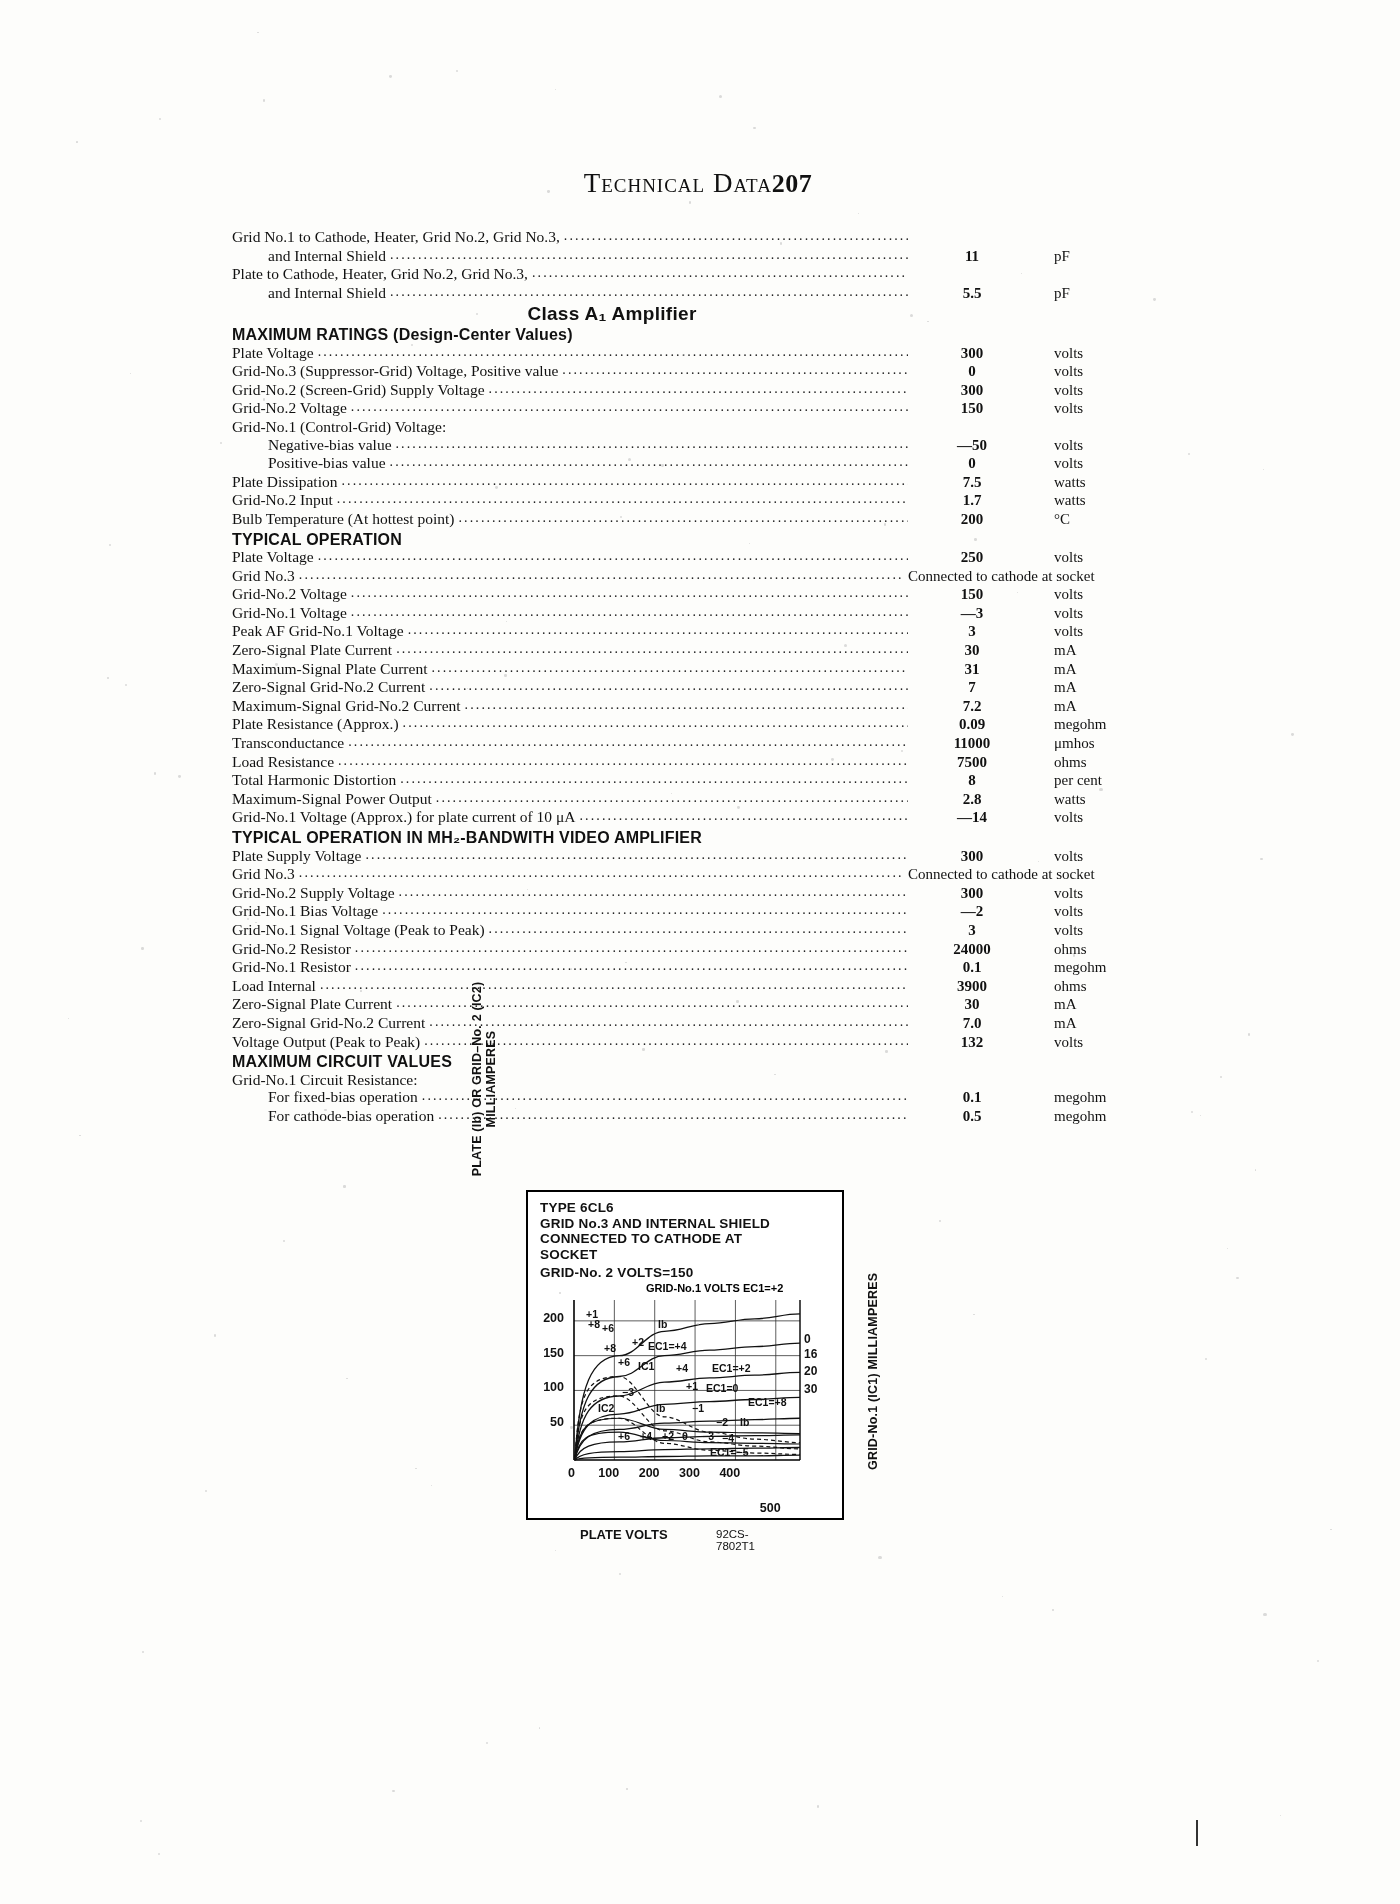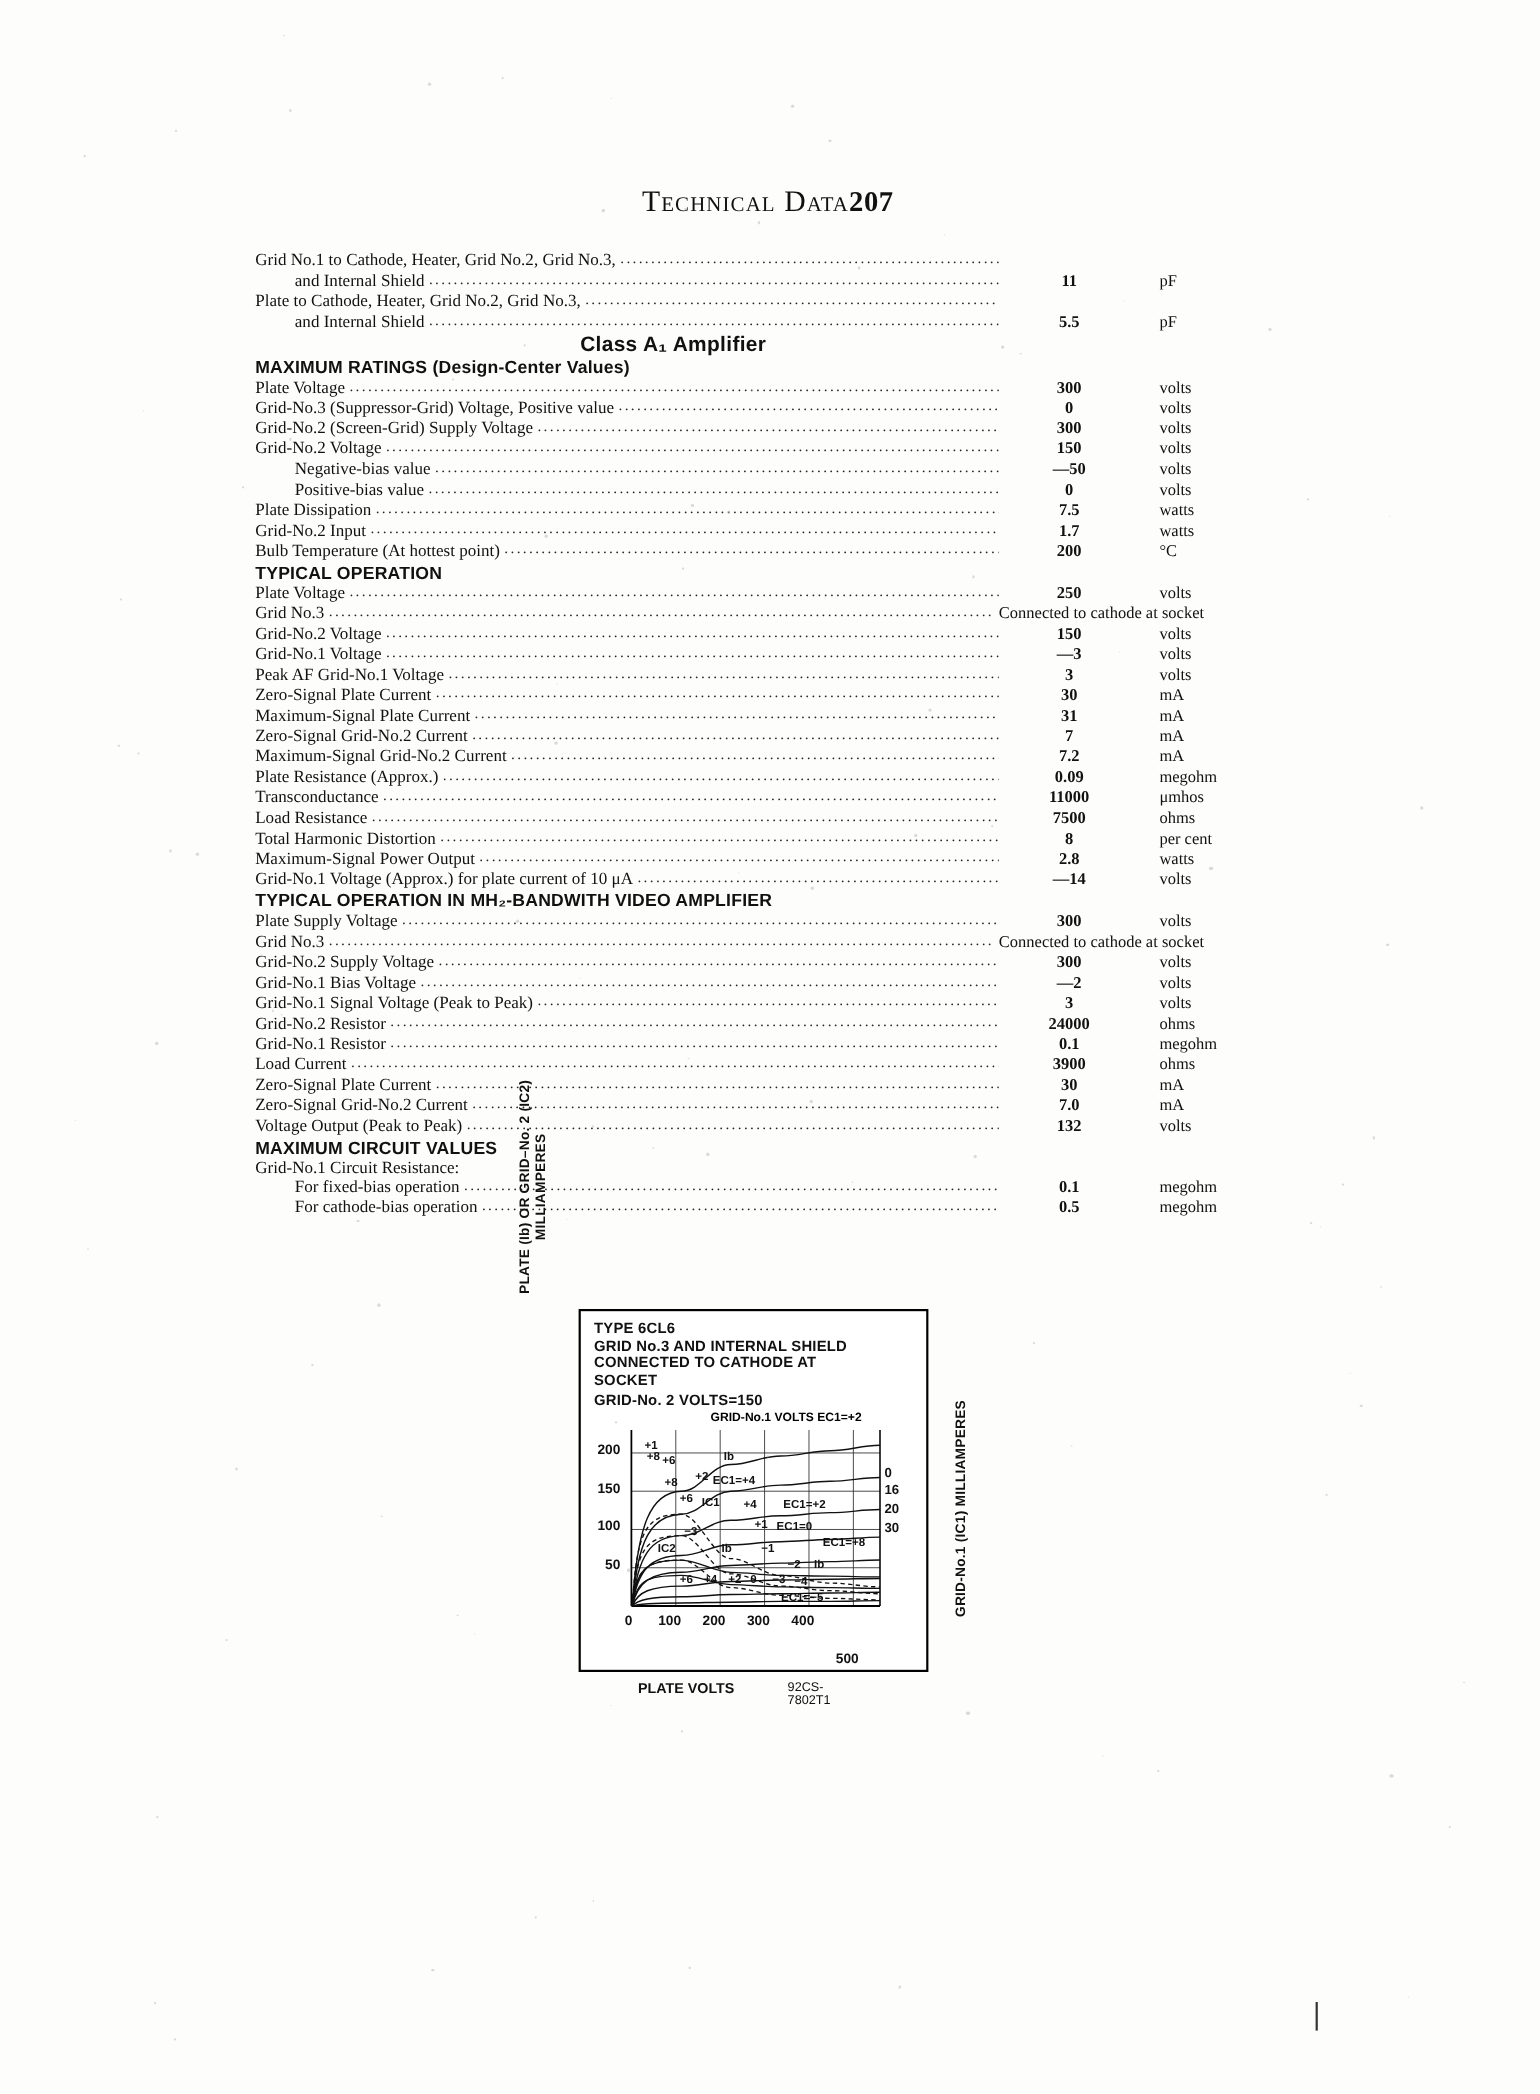--- a/index.html
+++ b/index.html
@@ -297,20 +297,26 @@
         <span class="dots">........................................................................................................................................................................................................</span>
         <span class="val">300</span>
         <span class="unit">volts</span>
       </div>
       <div class="row">
         <span class="lbl">Grid-No.2 Voltage</span>
         <span class="dots">........................................................................................................................................................................................................</span>
         <span class="val">150</span>
         <span class="unit">volts</span>
       </div>
+      <div class="row">
+        <span class="lbl">Grid-No.1 (Control-Grid) Voltage:</span>
+        <span class="dots"></span>
+        <span class="val"></span>
+        <span class="unit"></span>
+      </div>
       <div class="row indent1">
         <span class="lbl">Negative-bias  value</span>
         <span class="dots">........................................................................................................................................................................................................</span>
         <span class="val">—50</span>
         <span class="unit">volts</span>
       </div>
       <div class="row indent1">
         <span class="lbl">Positive-bias  value</span>
         <span class="dots">........................................................................................................................................................................................................</span>
         <span class="val">0</span>
@@ -462,21 +468,21 @@
         <span class="val">24000</span>
         <span class="unit">ohms</span>
       </div>
       <div class="row">
         <span class="lbl">Grid-No.1 Resistor</span>
         <span class="dots">........................................................................................................................................................................................................</span>
         <span class="val">0.1</span>
         <span class="unit">megohm</span>
       </div>
       <div class="row">
-        <span class="lbl">Load  Current</span>
+        <span class="lbl">Load  Internal</span>
         <span class="dots">........................................................................................................................................................................................................</span>
         <span class="val">3900</span>
         <span class="unit">ohms</span>
       </div>
       <div class="row">
         <span class="lbl">Zero-Signal Plate Current</span>
         <span class="dots">........................................................................................................................................................................................................</span>
         <span class="val">30</span>
         <span class="unit">mA</span>
       </div>

